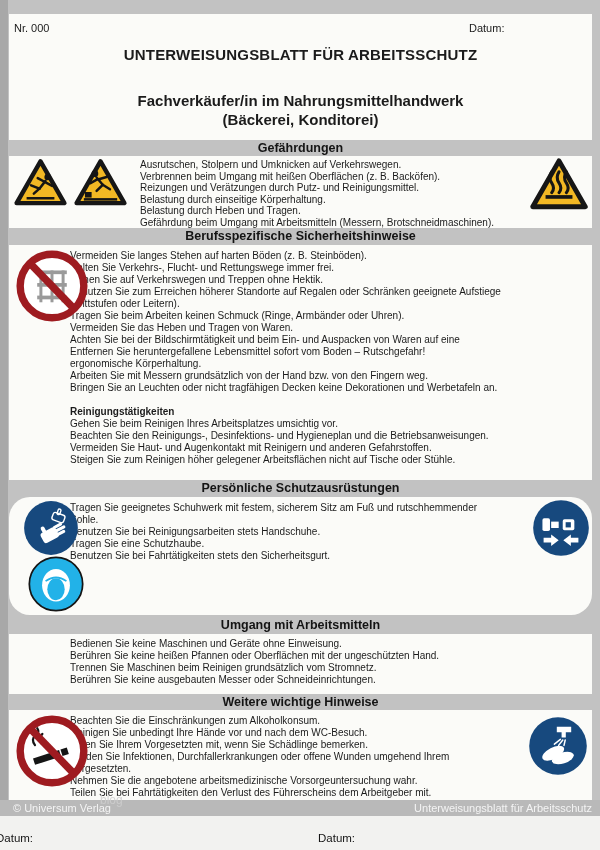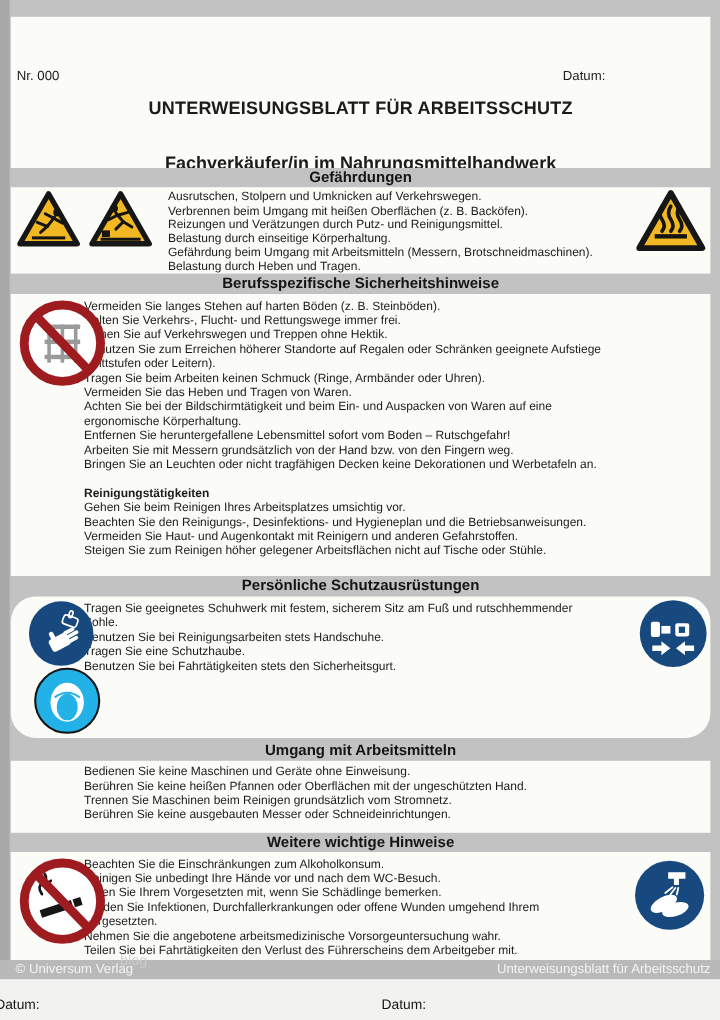--- a/index.html
+++ b/index.html
@@ -18,21 +18,21 @@
     background:var(--page-background);
     font-family:"Liberation Sans", sans-serif;
     color:#1b1b1b;
     -webkit-font-smoothing:antialiased;
   }
   .page{position:relative;width:600px;height:850px;overflow:hidden;}
   .left-strip{position:absolute;left:0;top:0;width:8px;height:816px;background:var(--left-strip);}
   .doc{position:absolute;left:9px;top:0;width:583px;}
   .whitebox{position:relative;background:var(--panel-white);overflow:hidden;}
   .header-box{margin-top:14px;height:126px;}
-  .meta-row{position:relative;height:20px;margin-top:36px;}
+  .meta-row{position:relative;height:20px;}
   .nr{position:absolute;left:5px;top:8px;font-size:11px;}
   .datum-top{position:absolute;left:460px;top:8px;font-size:11px;}
   .title{margin-top:12px;text-align:center;font-size:15px;font-weight:bold;letter-spacing:.2px;}
   .subtitle{margin-top:28px;text-align:center;font-size:15px;font-weight:bold;line-height:19px;}
   .bar{font-weight:bold;font-size:12.5px;text-align:center;color:#141414;}
   .bar1{height:16px;line-height:16px;}
   .bar2{height:17px;line-height:17px;}
   .bar3{height:17px;line-height:17px;}
   .bar4{height:19px;line-height:21px;}
   .bar5{height:16px;line-height:16px;}
@@ -140,22 +140,22 @@
             <path d="M62 26 q-6 9 0 18 q6 9 0 16"></path>
           </g>
           <rect class="glyph-fill" x="28" y="64" width="44" height="6"></rect>
         </svg>
       </span>
       <div class="lines">
           <div class="line">Ausrutschen, Stolpern und Umknicken auf Verkehrswegen.</div>
           <div class="line">Verbrennen beim Umgang mit heißen Oberflächen (z. B. Backöfen).</div>
           <div class="line">Reizungen und Verätzungen durch Putz- und Reinigungsmittel.</div>
           <div class="line">Belastung durch einseitige Körperhaltung.</div>
+          <div class="line">Belastung durch Heben und Tragen.</div>
           <div class="line">Gefährdung beim Umgang mit Arbeitsmitteln (Messern, Brotschneidmaschinen).</div>
-          <div class="line">Belastung durch Heben und Tragen.</div>
         </div>
     </div>
 
     <div class="bar bar2">Berufsspezifische Sicherheitshinweise</div>
     <div class="whitebox box2">
       <span class="icon prohib2">
         <svg viewBox="0 0 100 100">
           <circle cx="50" cy="50" r="47" fill="#fff"></circle>
           <g fill="#9a9a9a">
             <rect x="33" y="29" width="4" height="43"></rect>
@@ -171,22 +171,22 @@
       </span>
       <div class="lines pad">
           <div class="line">Vermeiden Sie langes Stehen auf harten Böden (z. B. Steinböden).</div>
           <div class="line">Halten Sie Verkehrs-, Flucht- und Rettungswege immer frei.</div>
           <div class="line">Gehen Sie auf Verkehrswegen und Treppen ohne Hektik.</div>
           <div class="line">Benutzen Sie zum Erreichen höherer Standorte auf Regalen oder Schränken geeignete Aufstiege</div>
           <div class="line">(Trittstufen oder Leitern).</div>
           <div class="line">Tragen Sie beim Arbeiten keinen Schmuck (Ringe, Armbänder oder Uhren).</div>
           <div class="line">Vermeiden Sie das Heben und Tragen von Waren.</div>
           <div class="line">Achten Sie bei der Bildschirmtätigkeit und beim Ein- und Auspacken von Waren auf eine</div>
+          <div class="line">Entfernen Sie heruntergefallene Lebensmittel sofort vom Boden – Rutschgefahr!</div>
           <div class="line">ergonomische Körperhaltung.</div>
-          <div class="line">Entfernen Sie heruntergefallene Lebensmittel sofort vom Boden – Rutschgefahr!</div>
           <div class="line">Arbeiten Sie mit Messern grundsätzlich von der Hand bzw. von den Fingern weg.</div>
           <div class="line">Bringen Sie an Leuchten oder nicht tragfähigen Decken keine Dekorationen und Werbetafeln an.</div>
         </div>
       <div class="subhead">Reinigungstätigkeiten</div>
       <div class="lines">
           <div class="line">Gehen Sie beim Reinigen Ihres Arbeitsplatzes umsichtig vor.</div>
           <div class="line">Beachten Sie den Reinigungs-, Desinfektions- und Hygieneplan und die Betriebsanweisungen.</div>
           <div class="line">Vermeiden Sie Haut- und Augenkontakt mit Reinigern und anderen Gefahrstoffen.</div>
           <div class="line">Steigen Sie zum Reinigen höher gelegener Arbeitsflächen nicht auf Tische oder Stühle.</div>
         </div>

